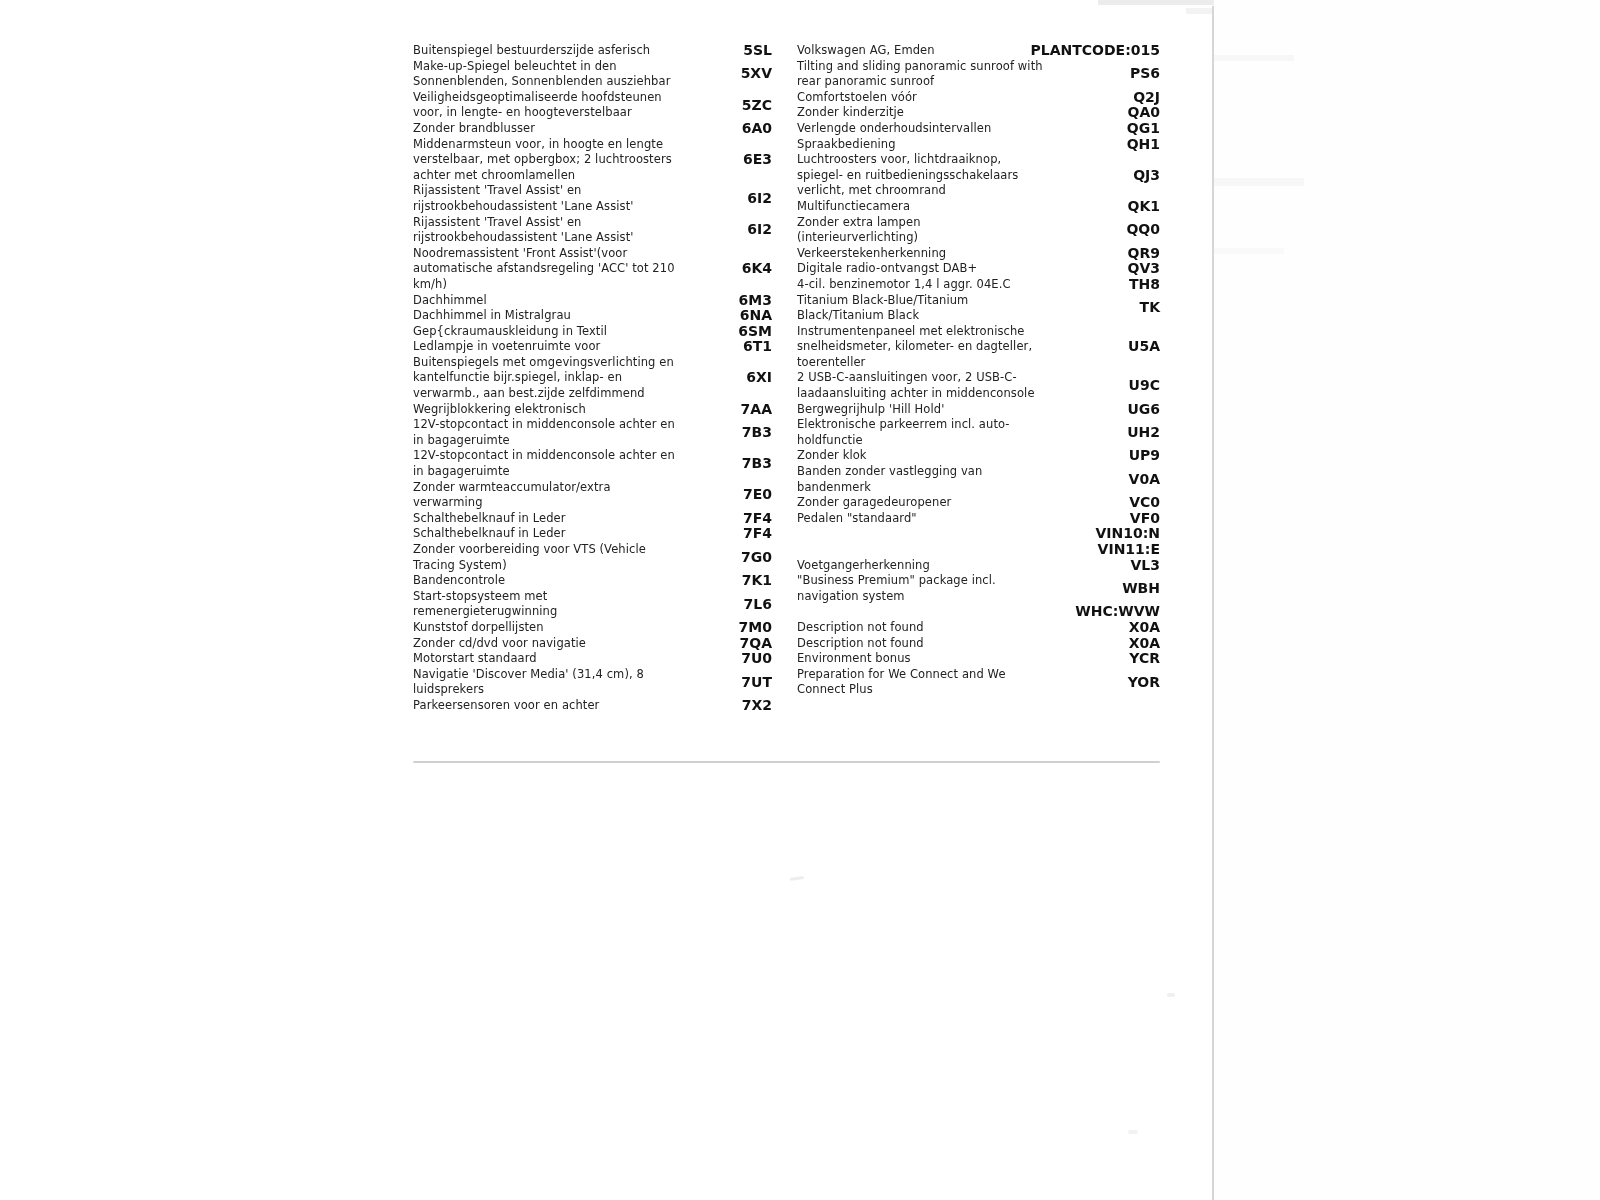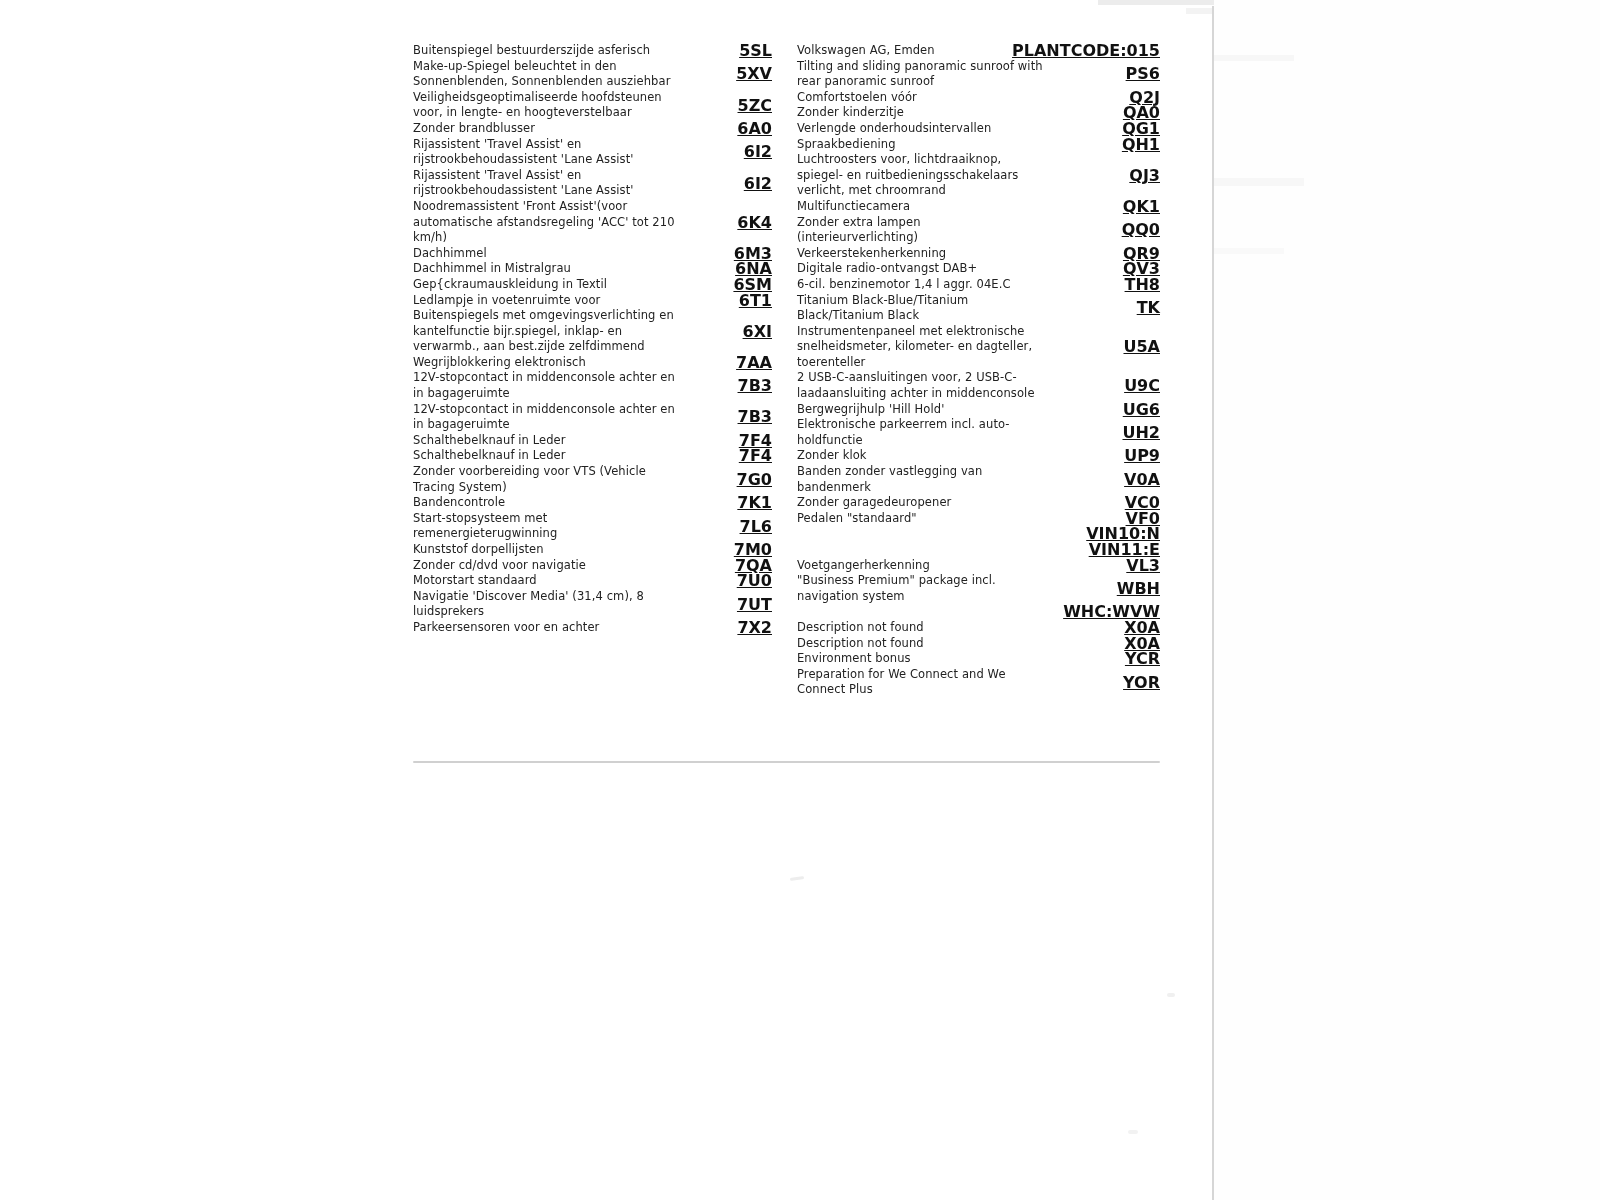--- a/index.html
+++ b/index.html
@@ -43,27 +43,26 @@
   .desc {
     flex: 1 1 auto;
     font-size: 11.5px;
     line-height: 15.6px;
     letter-spacing: 0.1px;
     white-space: pre-line;
     color: var(--text, #222222);
   }
   .code {
     margin-left: 6px;
-    font-size: 16px;
+    font-size: 14px;
     line-height: 15.6px;
     font-weight: 700;
     white-space: nowrap;
     text-align: center;
     color: var(--code, #111111);
-    text-decoration: underline;
   }
   .divider {
     position: absolute;
     left: 413px;
     top: 761px;
     width: 747px;
     height: 2px;
     background: var(--divider, #d0d0d0);
     border-radius: 1px;
   }
@@ -98,20 +97,26 @@
     <div class="desc">Veiligheidsgeoptimaliseerde hoofdsteunen
 voor, in lengte- en hoogteverstelbaar</div>
     <div class="code">5ZC</div>
   </div>
 
   <div class="entry">
     <div class="desc">Zonder brandblusser</div>
     <div class="code">6A0</div>
   </div>
 
+  <div class="entry">
+    <div class="desc">Middenarmsteun voor, in hoogte en lengte
+verstelbaar, met opbergbox; 2 luchtroosters
+achter met chroomlamellen</div>
+    <div class="code">6E3</div>
+  </div>
 
   <div class="entry">
     <div class="desc">Rijassistent 'Travel Assist' en
 rijstrookbehoudassistent 'Lane Assist'</div>
     <div class="code">6I2</div>
   </div>
 
   <div class="entry">
     <div class="desc">Rijassistent 'Travel Assist' en
 rijstrookbehoudassistent 'Lane Assist'</div>
@@ -162,20 +167,25 @@
 in bagageruimte</div>
     <div class="code">7B3</div>
   </div>
 
   <div class="entry">
     <div class="desc">12V-stopcontact in middenconsole achter en
 in bagageruimte</div>
     <div class="code">7B3</div>
   </div>
 
+  <div class="entry">
+    <div class="desc">Zonder warmteaccumulator/extra
+verwarming</div>
+    <div class="code">7E0</div>
+  </div>
 
   <div class="entry">
     <div class="desc">Schalthebelknauf in Leder</div>
     <div class="code">7F4</div>
   </div>
 
   <div class="entry">
     <div class="desc">Schalthebelknauf in Leder</div>
     <div class="code">7F4</div>
   </div>
@@ -279,21 +289,21 @@
     <div class="desc">Verkeerstekenherkenning</div>
     <div class="code">QR9</div>
   </div>
 
   <div class="entry">
     <div class="desc">Digitale radio-ontvangst DAB+</div>
     <div class="code">QV3</div>
   </div>
 
   <div class="entry">
-    <div class="desc">6-cil. benzinemotor 1,4 l aggr. 04E.C</div>
+    <div class="desc">4-cil. benzinemotor 1,4 l aggr. 04E.C</div>
     <div class="code">TH8</div>
   </div>
 
   <div class="entry">
     <div class="desc">Titanium Black-Blue/Titanium
 Black/Titanium Black</div>
     <div class="code">TK</div>
   </div>
 
   <div class="entry">

